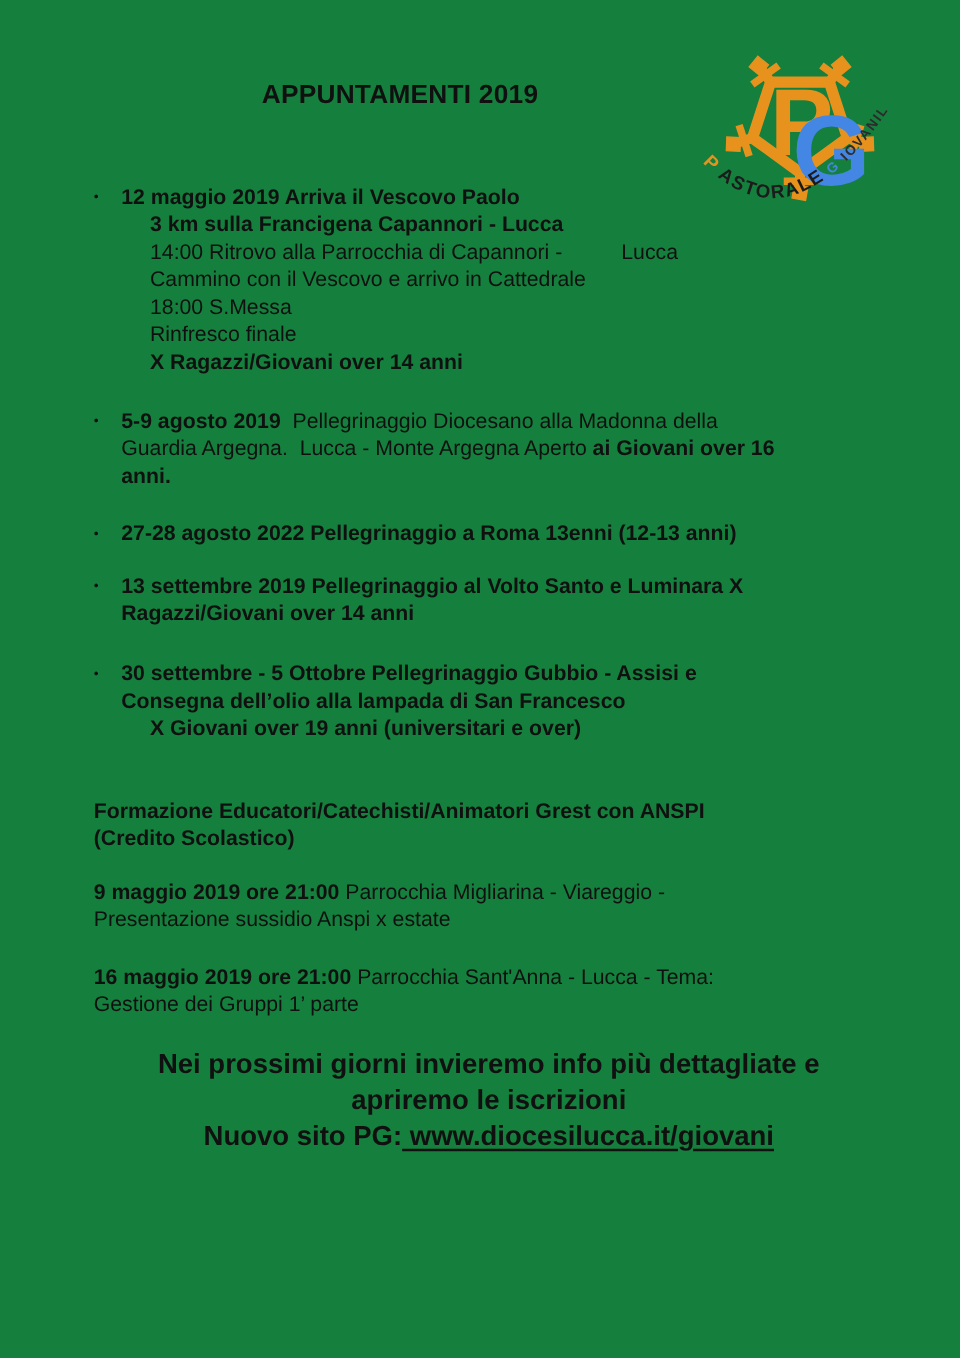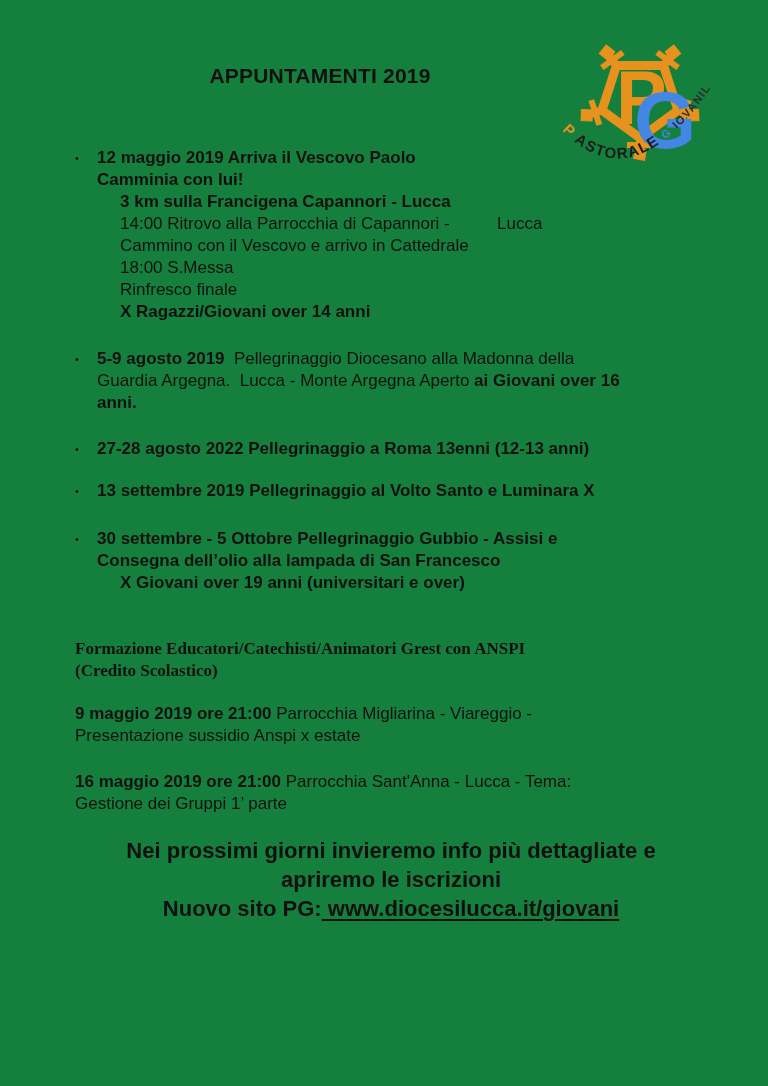--- a/index.html
+++ b/index.html
@@ -38,21 +38,21 @@
     width: 22px;
     font-size: 11px;
     line-height: 22px;
   }
   .mt20 { margin-top: 20px; }
   .mt21 { margin-top: 21px; }
   .mt23 { margin-top: 23px; }
   .mt24 { margin-top: 24px; }
   .mt25 { margin-top: 25px; }
   .mt26 { margin-top: 26px; }
-  .mt44 { margin-top: 44px; font-family: Liberation Serif, serif; }
+  .mt44 { margin-top: 44px; }
   .footer {
     margin-top: 21px;
     font-size: 22px;
     line-height: 29px;
     font-weight: bold;
     text-align: center;
   }
   .footer .line { white-space: pre; }
   .link {
     color: #101010;
@@ -117,21 +117,20 @@
       </text>
     </svg>
   </div>
 
   <div class="content">
 
     <div class="brow">
       <span class="marker">•</span>
       <div>
         <div class="line b">12 maggio 2019 Arriva il Vescovo Paolo</div>
-        <div class="line b">Camminia con lui!</div>
         <div class="line b ind">3 km sulla Francigena Capannori - Lucca</div>
         <div class="line ind">14:00 Ritrovo alla Parrocchia di Capannori -          Lucca</div>
         <div class="line ind">Cammino con il Vescovo e arrivo in Cattedrale</div>
         <div class="line ind">18:00 S.Messa</div>
         <div class="line ind">Rinfresco finale</div>
         <div class="line b ind">X Ragazzi/Giovani over 14 anni</div>
       </div>
     </div>
 
     <div class="brow mt25">
@@ -147,20 +146,21 @@
       <span class="marker">•</span>
       <div>
         <div class="line b">27-28 agosto 2022 Pellegrinaggio a Roma 13enni (12-13 anni)</div>
       </div>
     </div>
 
     <div class="brow mt20">
       <span class="marker">•</span>
       <div>
         <div class="line b">13 settembre 2019 Pellegrinaggio al Volto Santo e Luminara X</div>
+        <div class="line b">Ragazzi/Giovani over 14 anni</div>
       </div>
     </div>
 
     <div class="brow mt26">
       <span class="marker">•</span>
       <div>
         <div class="line b">30 settembre - 5 Ottobre Pellegrinaggio Gubbio - Assisi e</div>
         <div class="line b">Consegna dell’olio alla lampada di San Francesco</div>
         <div class="line b ind">X Giovani over 19 anni (universitari e over)</div>
       </div>

